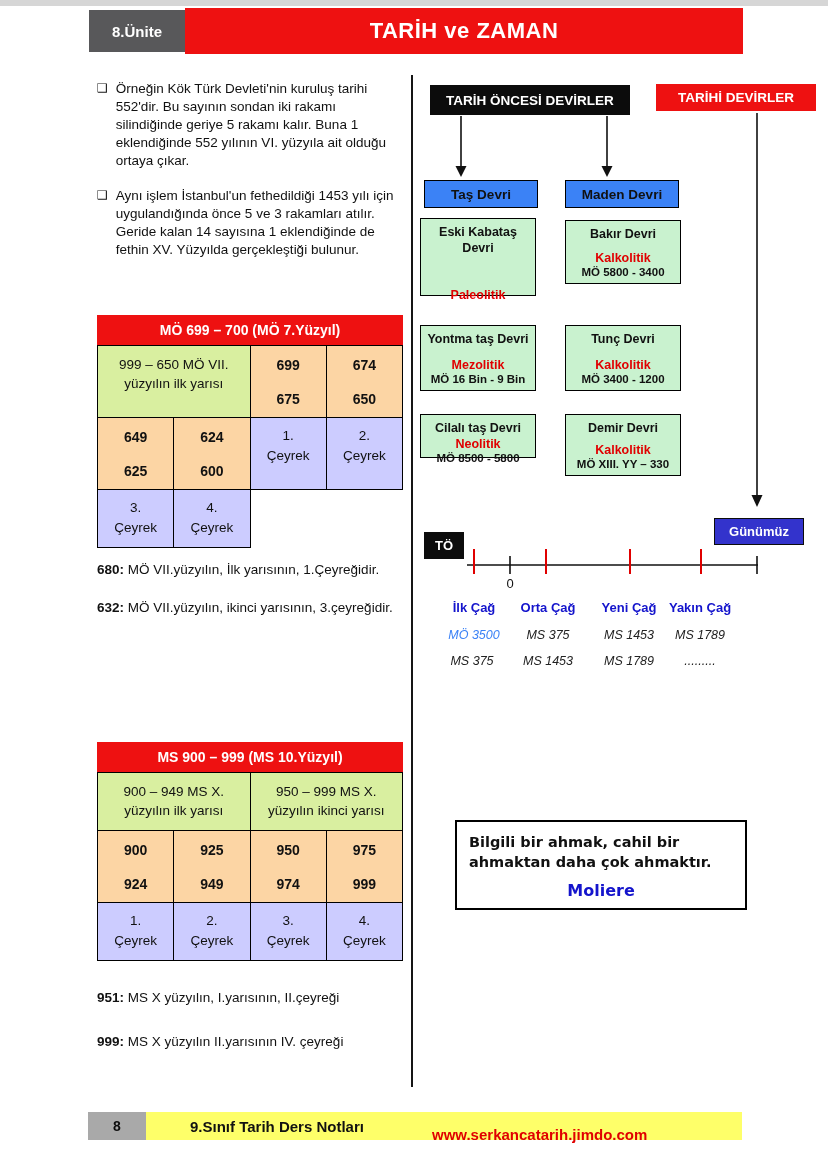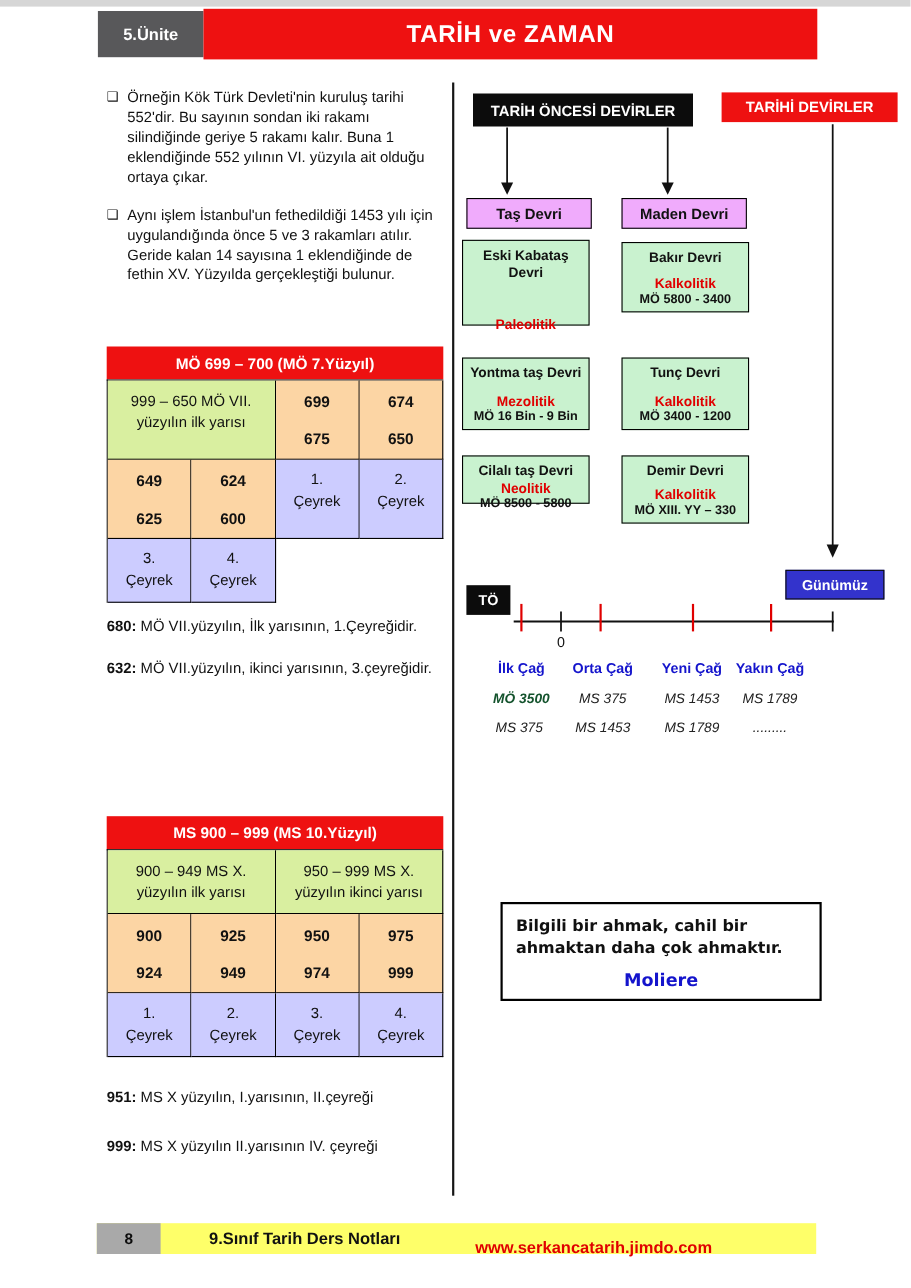--- a/index.html
+++ b/index.html
@@ -32,40 +32,40 @@
 
   .note { width:302px; font-size:13.5px; line-height:1.45; margin-bottom:18px; }
   .note .num { font-weight:bold; }
   .note-sm { margin-bottom:24px; }
 
   .black-banner { left:430px; top:85px; width:200px; height:30px; background:#0c0c0c; color:#fff;
     font-weight:bold; font-size:13.5px; display:flex; align-items:center; justify-content:center; }
   .red-banner2 { left:656px; top:84px; width:160px; height:27px; background:#ee1111; color:#fff;
     font-weight:bold; font-size:13.5px; display:flex; align-items:center; justify-content:center; }
 
-  .group-header { width:114px; height:28px; background:#f0abfc; border:1.5px solid #000;
+  .group-header { width:114px; height:28px; background:#3b82f6; border:1.5px solid #000;
     font-weight:bold; font-size:13.5px; display:flex; align-items:center; justify-content:center; }
 
   .pbox { width:116px; background:#c9f2cf; border:1.5px solid #000; display:flex; flex-direction:column;
     align-items:center; text-align:center; padding:6px 2px 5px; }
   .pname { font-weight:bold; font-size:12.5px; line-height:1.25; margin-bottom:auto; }
   .pera  { color:#e00000; font-weight:bold; font-size:12.5px; }
   .pdates{ font-weight:bold; font-size:11.5px; margin-top:1px; }
 
   .to-box { left:424px; top:532px; width:40px; height:27px; background:#0c0c0c; color:#fff;
     font-weight:bold; font-size:13px; display:flex; align-items:center; justify-content:center; }
   .gunumuz { left:714px; top:518px; width:90px; height:27px; background:#3333cc; border:1px solid #0c0c0c;
     color:#fff; font-weight:bold; font-size:13px; display:flex; align-items:center; justify-content:center; }
   .zero { left:510px; top:576px; transform:translateX(-50%); font-size:13px; }
 
   .tl-era { position:absolute; transform:translateX(-50%); color:#1414cc; font-weight:bold;
     font-size:13px; white-space:nowrap; }
   .tl-date { position:absolute; transform:translateX(-50%); font-style:italic; font-size:12.5px;
     white-space:nowrap; color:#222; }
-  .tl-date.first { color:#14532d; font-weight:bold; }
+  .tl-date.first { color:#3b82f6; font-weight:normal; }
 
   .quote-box { left:455px; top:820px; width:292px; min-height:88px; border:2px solid #000;
     padding:10px 12px 8px; font-family:"DejaVu Sans", sans-serif; background:#fff; }
   .quote-text { font-weight:bold; font-size:14.5px; line-height:1.4; }
   .quote-author { color:#1414cc; font-weight:bold; font-size:16px; text-align:center; margin-top:8px; }
 
   .footer-bar { left:88px; top:1112px; width:654px; height:28px; background:#feff69; }
   .page-badge { left:88px; top:1112px; width:58px; height:28px; background:#a9a9a9; color:#0c0c0c;
     font-weight:bold; font-size:14px; display:flex; align-items:center; justify-content:center; }
   .footer-title { left:190px; top:1112px; height:28px; display:flex; align-items:center;
@@ -75,21 +75,21 @@
 
   .overlay { position:absolute; left:0; top:0; pointer-events:none; }
 </style>
 </head>
 <body>
 
 <div class="page">
 
   <div class="abs top-strip"></div>
 
-  <div class="abs unit-badge">5.Ünite</div>
+  <div class="abs unit-badge">8.Ünite</div>
   <div class="abs banner">TARİH ve ZAMAN</div>
 
   <div class="abs divider"></div>
 
   <div class="abs bullets">
     <div class="bullet">
       <span class="sq">❑</span>
       <span>Örneğin Kök Türk Devleti'nin kuruluş tarihi 552'dir. Bu sayının sondan iki rakamı silindiğinde geriye 5 rakamı kalır. Buna 1 eklendiğinde 552 yılının VI. yüzyıla ait olduğu ortaya çıkar.</span>
     </div>
     <div class="bullet">

